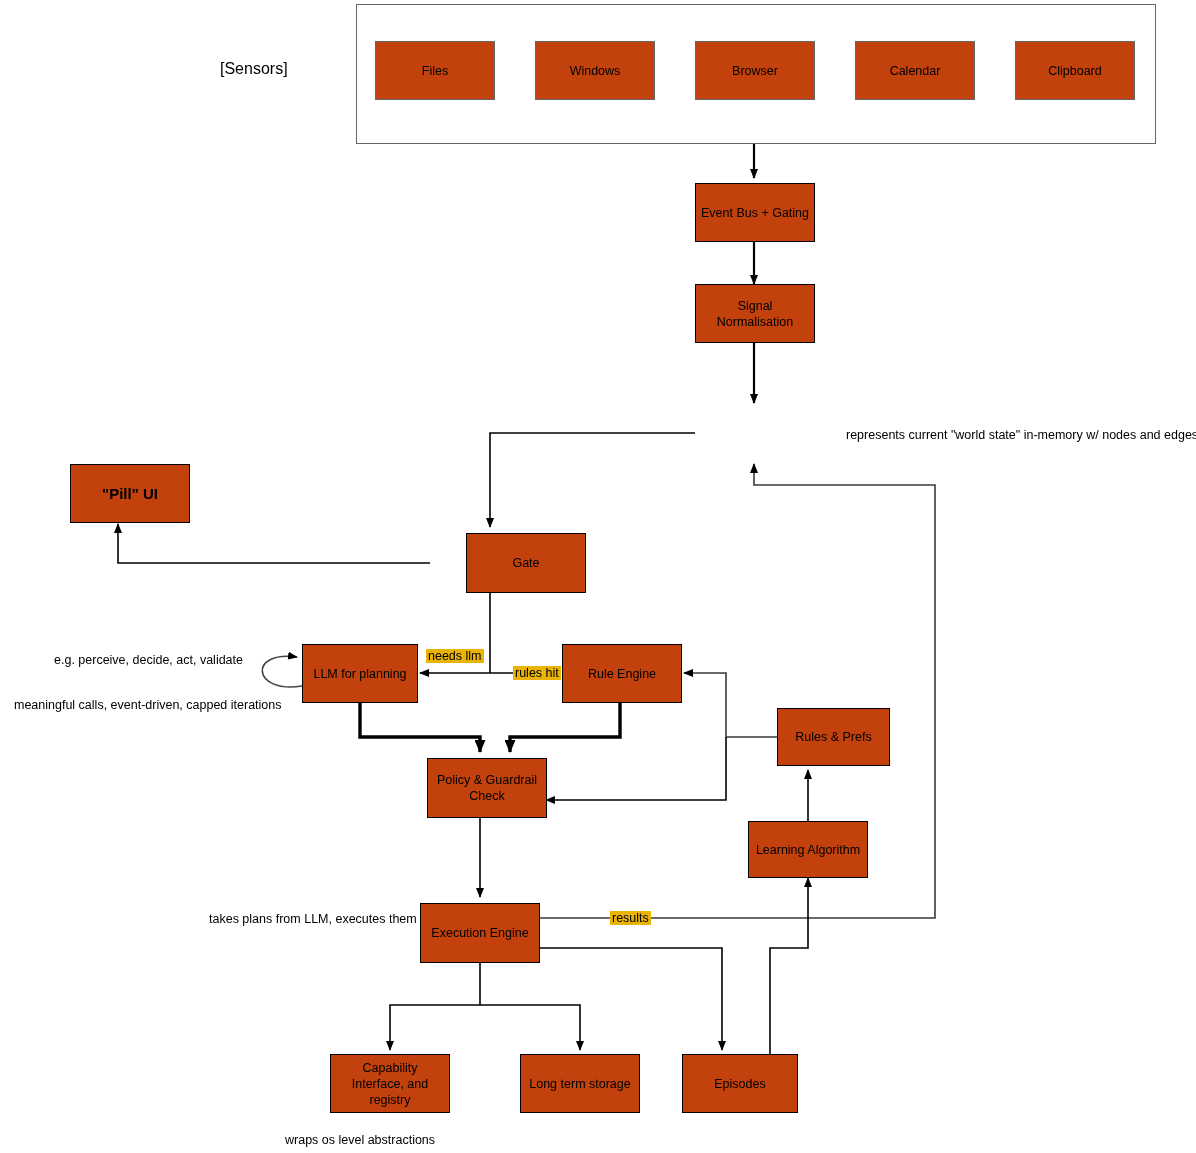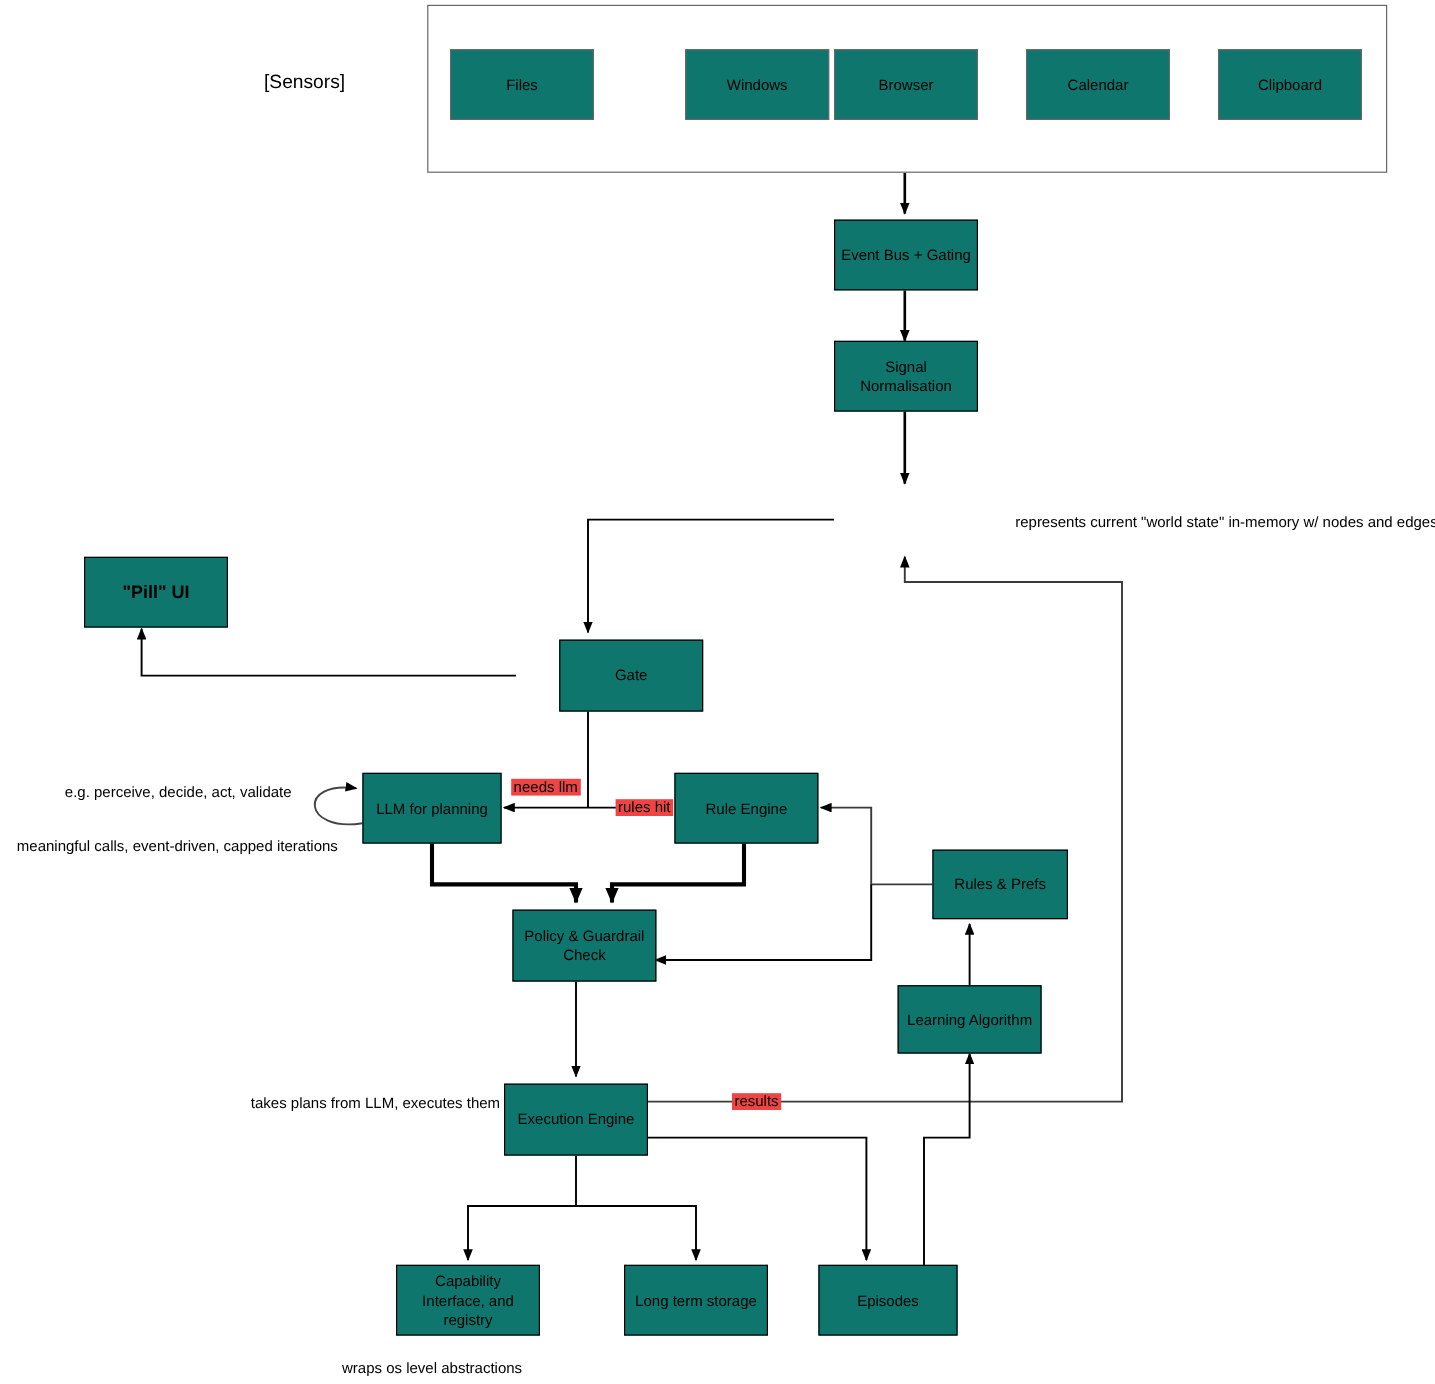--- a/index.html
+++ b/index.html
@@ -19,21 +19,21 @@
     position:absolute;
     left:0; top:0;
     width:1196px;
     height:1153px;
     pointer-events:none;
   }
   .node{
     position:absolute;
     box-sizing:border-box;
     border:1px solid #000000;
-    background:#0f766e;
+    background:#c2410c;
     display:flex;
     align-items:center;
     justify-content:center;
     text-align:center;
     font-size:12.5px;
     line-height:1.28;
     color:#000000;
     padding:2px 4px;
   }
   .group-box{
@@ -56,21 +56,21 @@
     color:#000000;
     white-space:nowrap;
   }
   .free-label.big{
     font-size:16px;
   }
   .edge-label{
     position:absolute;
     font-size:12.5px;
     color:#000000;
-    background:#ef4444;
+    background:#eab308;
     white-space:nowrap;
     padding:0 2px;
   }
 </style>
 </head>
 <body>
 
 <div id="canvas">
 
   <svg id="wires" viewBox="0 0 1196 1153">
@@ -125,21 +125,21 @@
     </g>
   </svg>
 
   <div class="free-label big" style="left:220px;top:59px;">[Sensors]</div>
 
   <div class="group-box" style="left:356px;top:4px;width:800px;height:140px;"></div>
 
   <div class="node sensor-node" style="left:375px;top:41px;width:120px;height:59px;">
     <span>Files</span>
   </div>
-  <div class="node sensor-node" style="left:535px;top:41px;width:120px;height:59px;margin-left:36px;">
+  <div class="node sensor-node" style="left:535px;top:41px;width:120px;height:59px;">
     <span>Windows</span>
   </div>
   <div class="node sensor-node" style="left:695px;top:41px;width:120px;height:59px;">
     <span>Browser</span>
   </div>
   <div class="node sensor-node" style="left:855px;top:41px;width:120px;height:59px;">
     <span>Calendar</span>
   </div>
   <div class="node sensor-node" style="left:1015px;top:41px;width:120px;height:59px;">
     <span>Clipboard</span>

